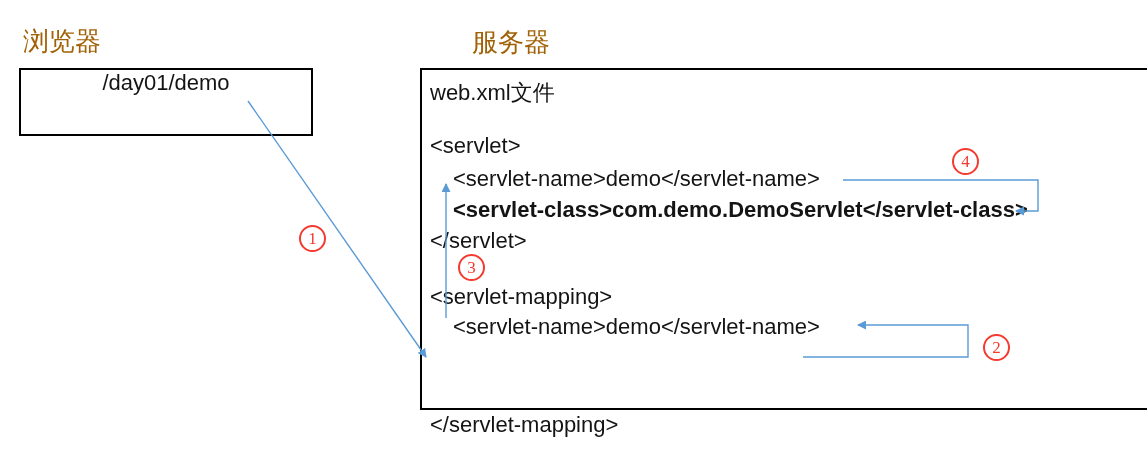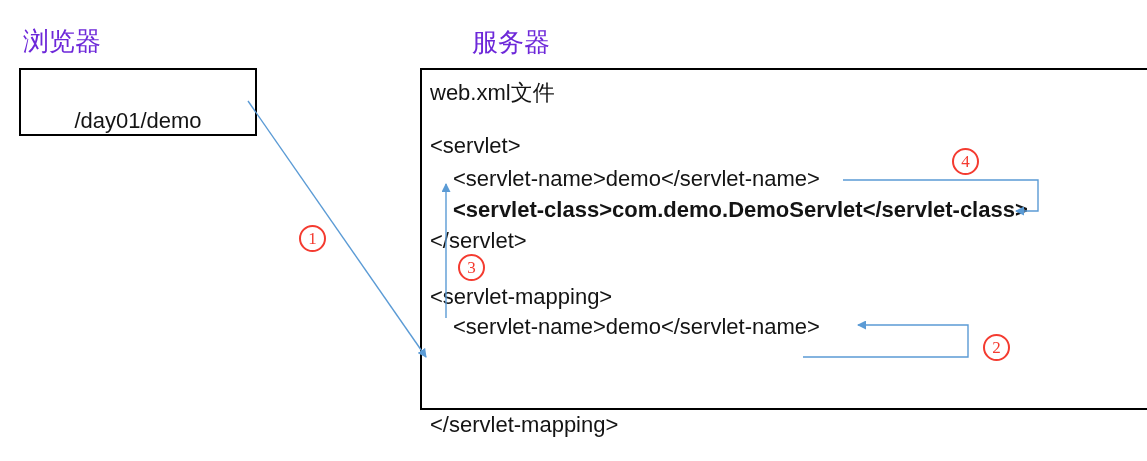--- a/index.html
+++ b/index.html
@@ -8,35 +8,35 @@
     position: relative;
     width: 1147px;
     height: 461px;
     background: #ffffff;
     font-family: "Liberation Sans", "DejaVu Sans", sans-serif;
     color: #141414;
     overflow: hidden;
   }
   .zone-label {
     position: absolute;
-    color: #6d28d9;
+    color: #a16207;
     font-family: "Liberation Serif", "DejaVu Serif", serif;
     font-size: 26px;
     line-height: 28px;
     white-space: nowrap;
   }
   .zone-label.browser { left: 23px; top: 28px; }
   .zone-label.server  { left: 472px; top: 29px; }
 
   .browser-box {
     position: absolute;
     left: 19px; top: 68px;
-    width: 238px; height: 68px;
+    width: 294px; height: 68px;
     border: 2px solid #000;
-    display: flex; align-items: flex-end; justify-content: center;
+    display: flex; align-items: flex-start; justify-content: center;
     font-size: 22px;
   }
 
   .server-box {
     position: absolute;
     left: 420px; top: 68px;
     width: 782px; height: 342px;
     border: 2px solid #000;
   }
   .code-line {

